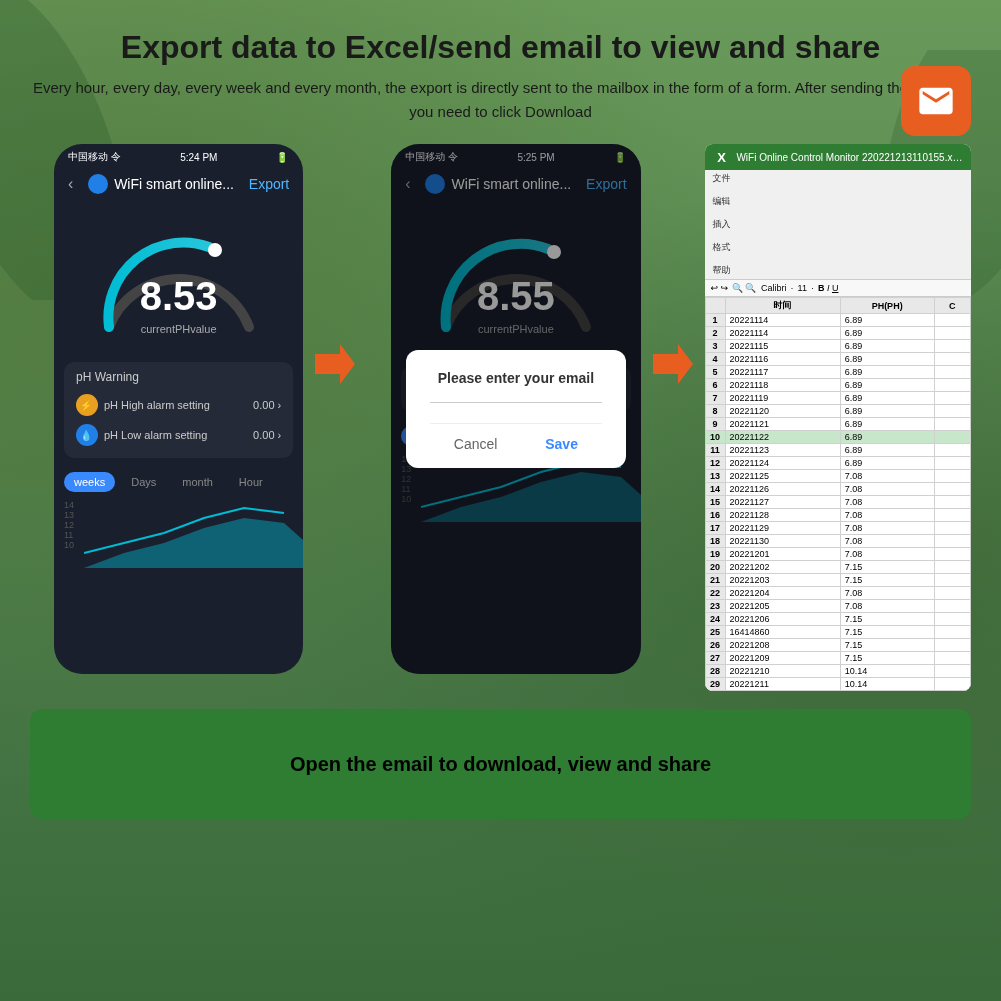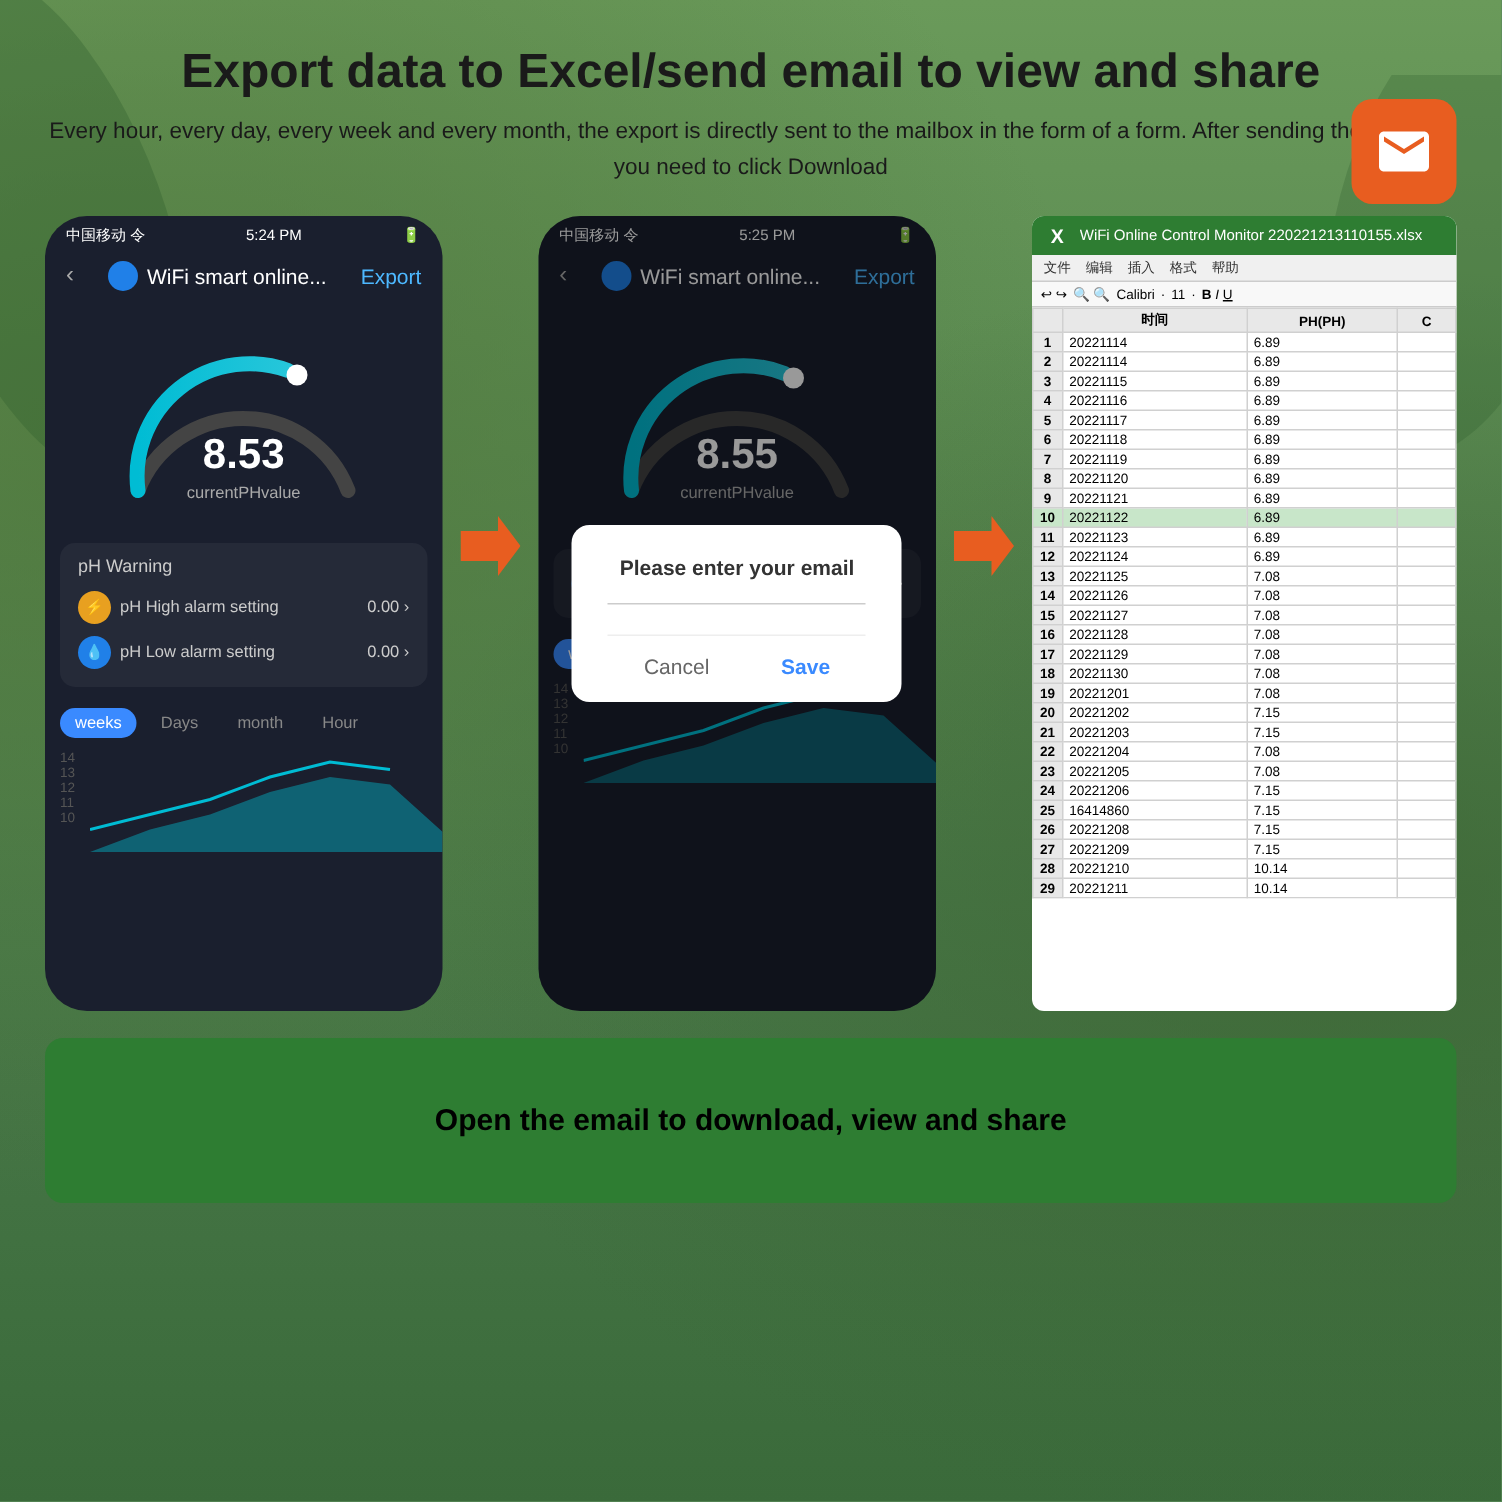--- a/index.html
+++ b/index.html
@@ -73,20 +73,21 @@
       justify-content: center;
     }
 
     .phone-mockup {
       width: 290px;
       background: #1a1f2e;
       border-radius: 28px;
       overflow: hidden;
       position: relative;
       min-height: 530px;
+      margin-left: 24px;
     }
 
     .phone-status-bar {
       display: flex;
       justify-content: space-between;
       align-items: center;
       padding: 6px 14px;
       color: white;
       font-size: 10px;
     }
@@ -128,21 +129,21 @@
 
     .gauge-value {
       position: absolute;
       bottom: 10px;
       left: 50%;
       transform: translateX(-50%);
       text-align: center;
     }
 
     .gauge-number {
-      font-size: 28px;
+      font-size: 40px;
       font-weight: 700;
       color: white;
       display: block;
     }
 
     .gauge-label {
       font-size: 11px;
       color: #aaa;
     }
 
@@ -309,20 +310,21 @@
     }
 
     .excel-menu-bar {
       background: #f0f0f0;
       padding: 2px 8px;
       font-size: 9px;
       color: #333;
       display: flex;
       gap: 10px;
       border-bottom: 1px solid #ccc;
+      flex-direction: column;
     }
 
     .excel-toolbar {
       background: #f8f8f8;
       padding: 3px 6px;
       border-bottom: 1px solid #ccc;
       display: flex;
       align-items: center;
       gap: 4px;
       font-size: 9px;

